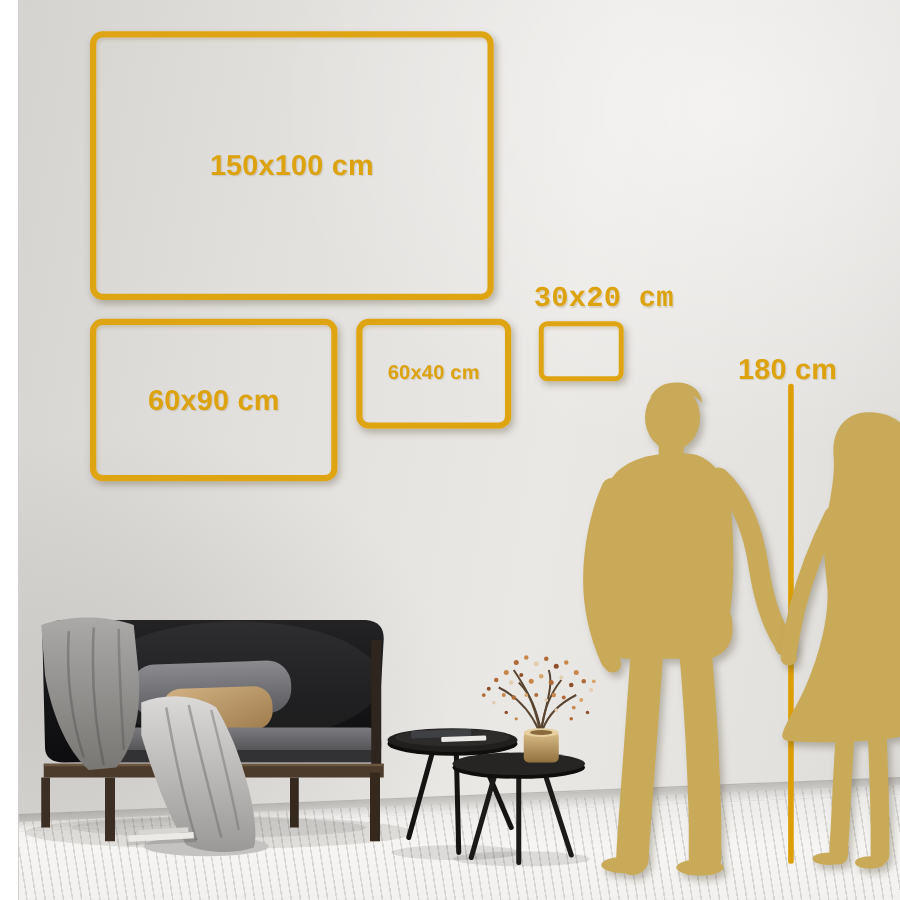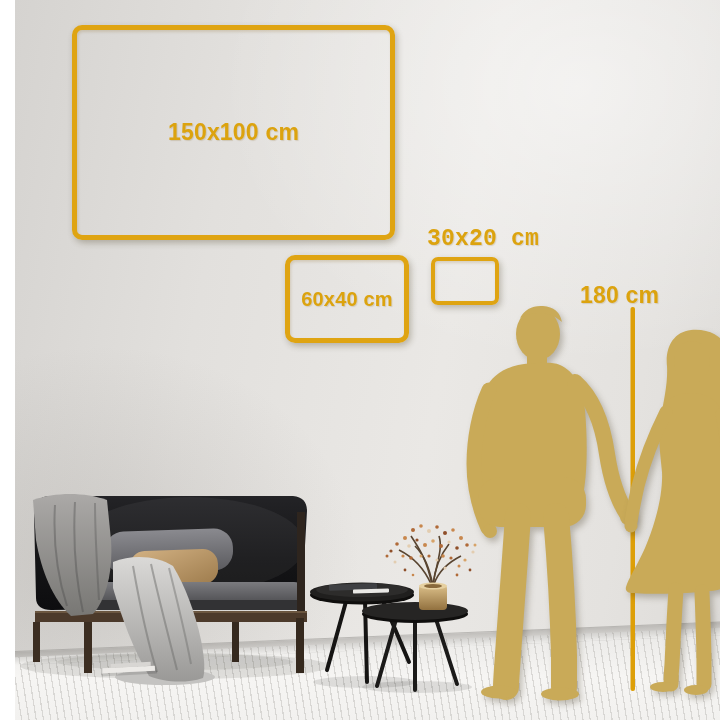--- a/index.html
+++ b/index.html
@@ -30,24 +30,24 @@
   
   .frame{position:absolute;box-sizing:border-box;border:5px solid #dfa412;border-radius:10px;
     box-shadow:2px 3px 6px rgba(70,58,30,0.30), inset 1px 2px 3px rgba(120,85,0,0.18);
     display:flex;align-items:center;justify-content:center;z-index:4;}
   .size-label{font-weight:700;font-size:23px;color:#dca30e;letter-spacing:0.2px;white-space:nowrap;
     text-shadow:1px 1px 1px rgba(120,85,0,0.18);}
   .f150{left:57px;top:25px;width:323px;height:215px;}
   .f120{left:393px;top:25px;width:264px;height:170px;}
   .f6090{left:57px;top:255px;width:198px;height:130px;}
   .f6040{left:270px;top:255px;width:124px;height:88px;}
-  .f6040 .size-label{font-size:20px;}
+  .f6040 .size-label{font-size:16px;}
   .f3020{left:416px;top:257px;width:68px;height:48px;border-width:4px;border-radius:7px;}
   .l3020{position:absolute;left:412px;top:226px;z-index:4;font-family:Liberation Mono, monospace;}
-  .l180{position:absolute;left:565px;top:282px;width:100px;text-align:left;z-index:4;}
+  .l180{position:absolute;left:565px;top:282px;width:100px;text-align:center;z-index:4;}
 </style>
 </head>
 <body>
 
 <div class="stage">
 
   <div class="wall"></div>
   <div class="floor"></div>
   <div class="floor-edge"></div>
 
@@ -233,20 +233,23 @@
       <path d="M661,590 C659,618 658,644 657,664 C656,674 656,680 656,684" fill="none" stroke="#c9aa58" stroke-width="15" stroke-linecap="round"></path>
       <path d="M687,592 C688,620 689,646 689,666 C689,676 689,681 689,684" fill="none" stroke="#c9aa58" stroke-width="15" stroke-linecap="round"></path>
       <ellipse cx="648" cy="687" rx="13" ry="5"></ellipse>
       <ellipse cx="681" cy="690" rx="12" ry="5"></ellipse>
     </g>
   </svg>
 
   <div class="frame f150">
     <span class="size-label">150x100 cm</span>
   </div>
+  <div class="frame f6090">
+    <span class="size-label">60x90 cm</span>
+  </div>
   <div class="frame f6040">
     <span class="size-label">60x40 cm</span>
   </div>
   <div class="frame f3020"></div>
   <div class="size-label l3020">30x20 cm</div>
   <div class="size-label l180">180 cm</div>
 
 </div>
 
 </body></html>

